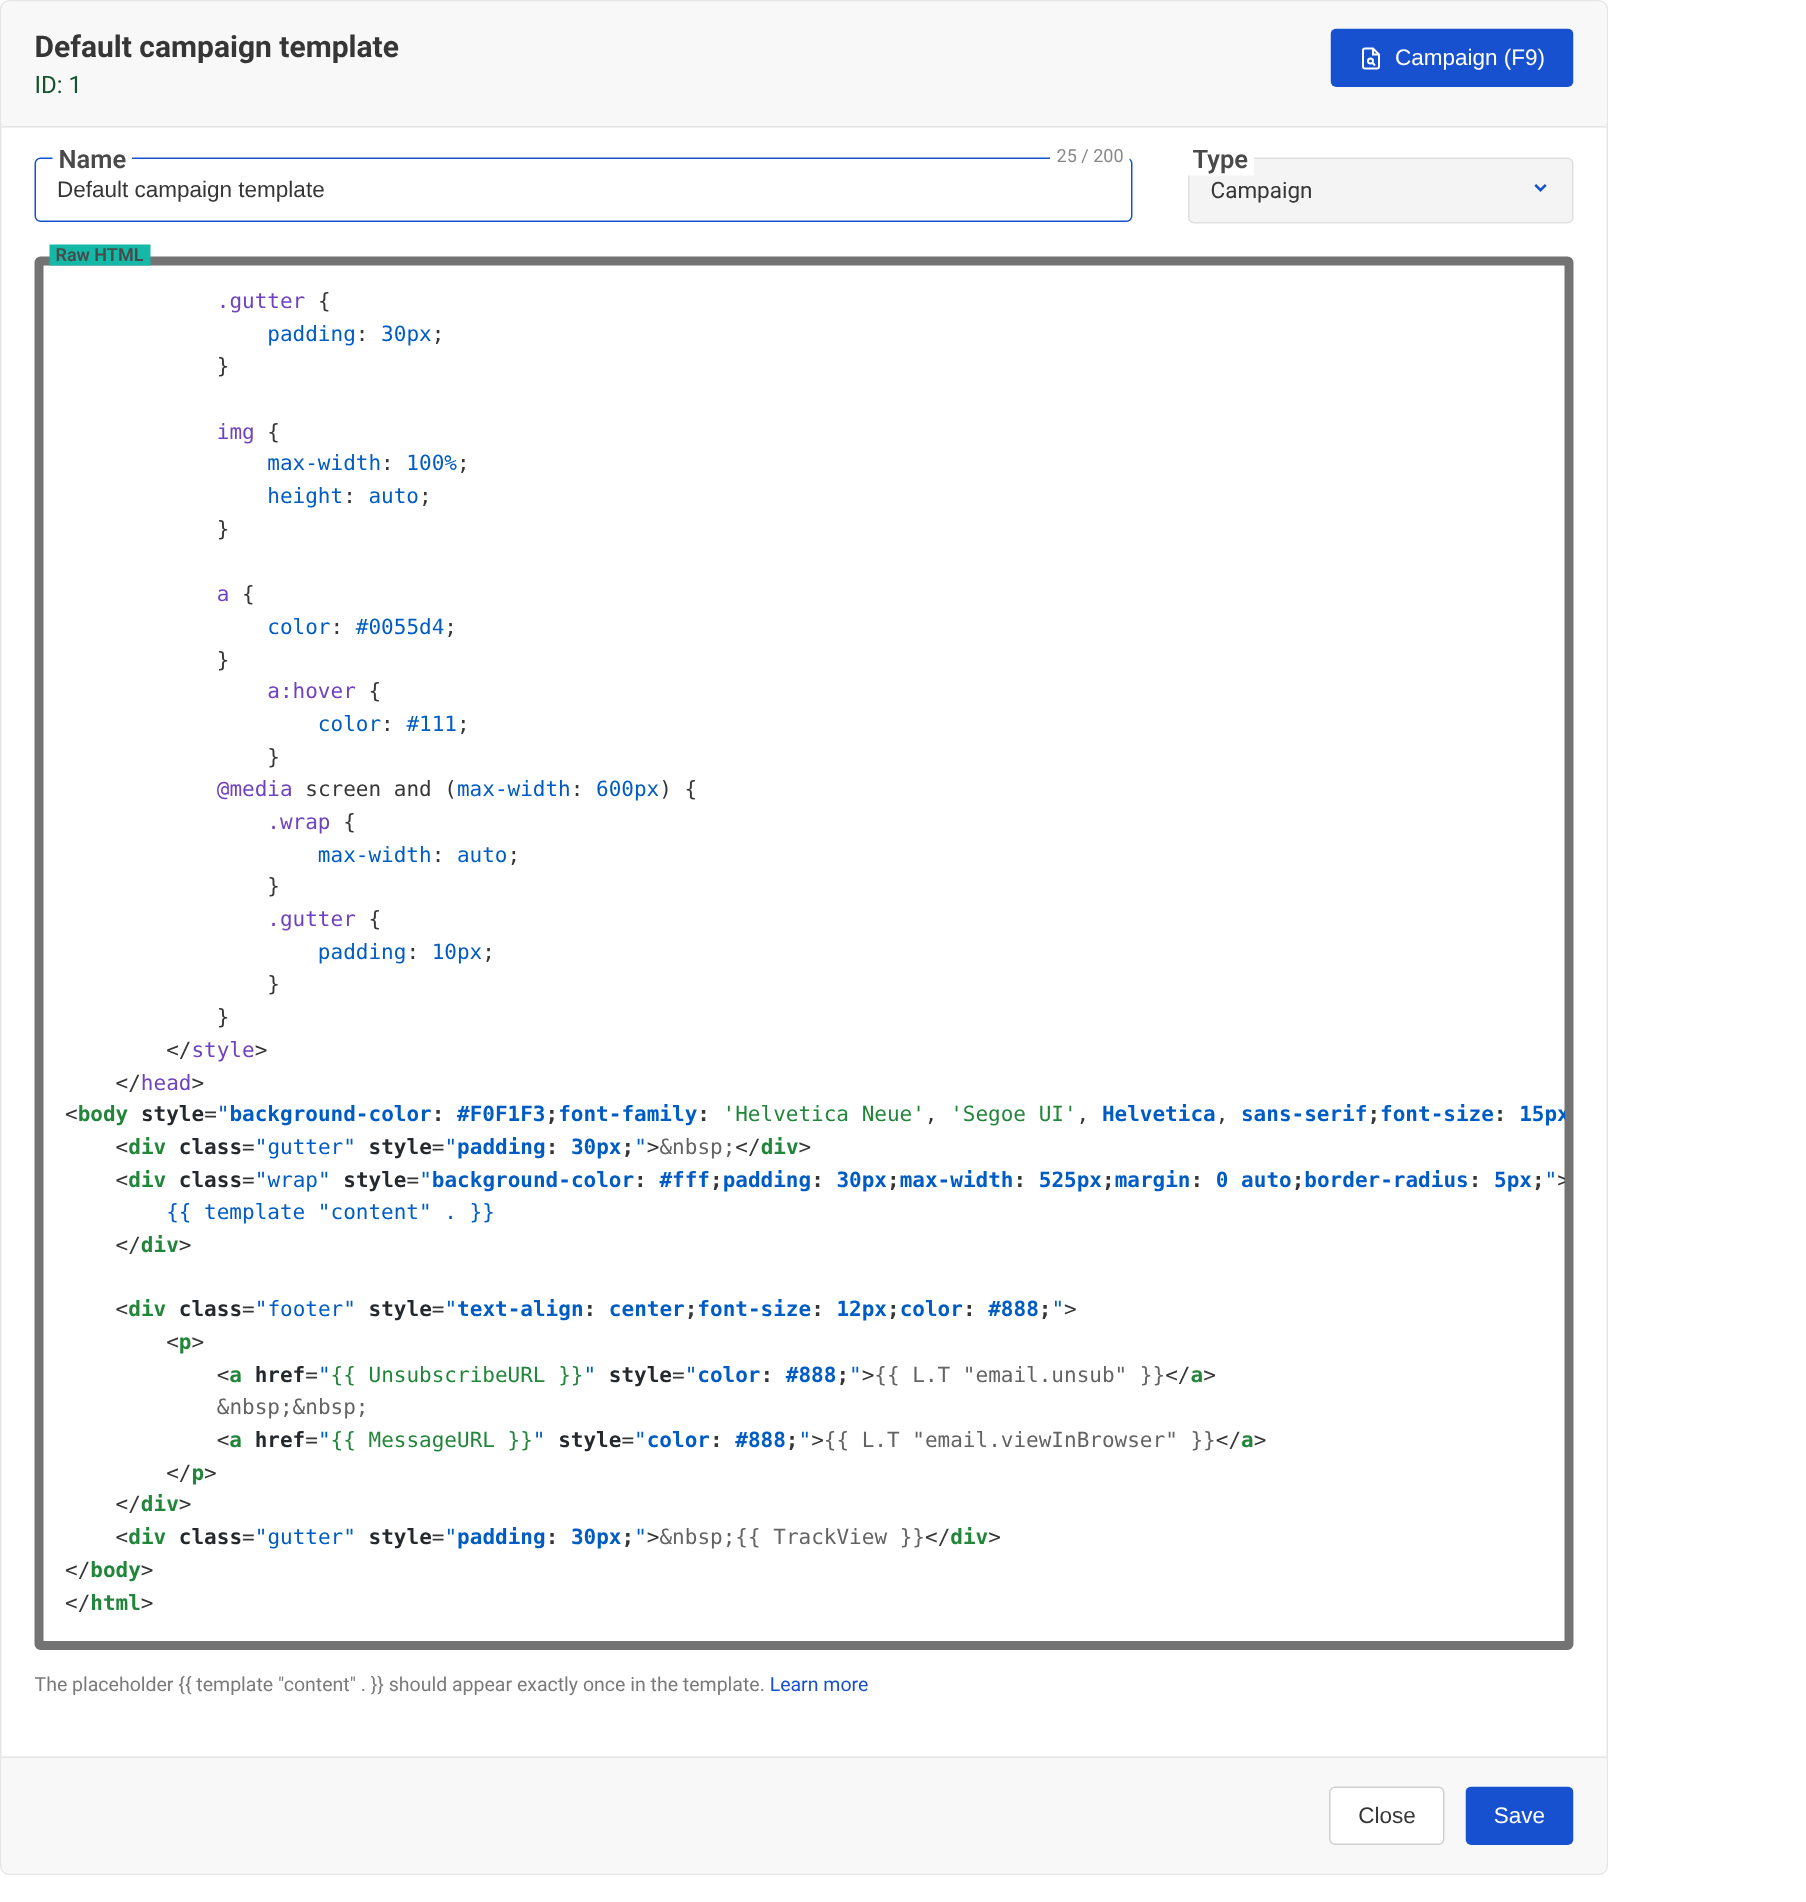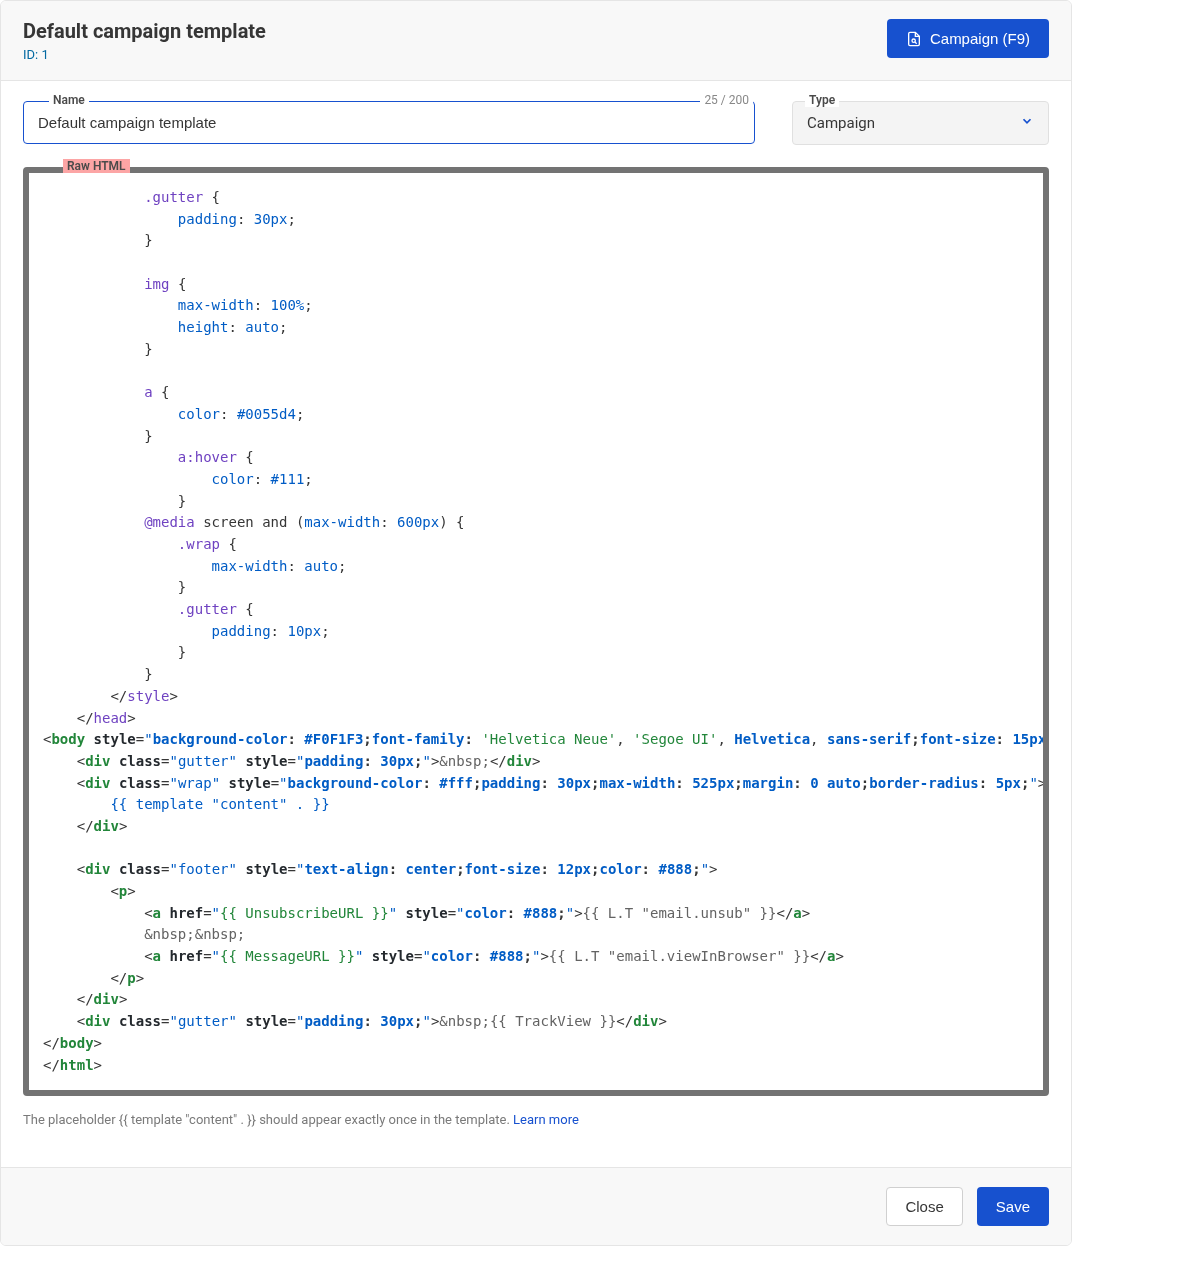--- a/index.html
+++ b/index.html
@@ -20,21 +20,21 @@
   .modal-header {
     background: #f8f8f8;
     padding: 18px 22px;
     border-bottom: 1px solid #e5e5e5;
     display: flex;
     align-items: flex-start;
     justify-content: space-between;
   }
   .modal-header-left { display: flex; flex-direction: column; gap: 4px; }
   .modal-title { font-size: 20px; font-weight: 700; color: #363636; }
-  .modal-sub { font-size: 13px; color: #0369a1; }
+  .modal-sub { font-size: 16px; color: #14532d; }
   .btn {
     display: inline-flex;
     align-items: center;
     gap: 8px;
     border-radius: 4px;
     padding: 10px 18px;
     font-size: 15px;
     cursor: pointer;
     border: 1px solid transparent;
   }
@@ -50,24 +50,24 @@
   .preview-icon {
     width: 16px; height: 16px; display:inline-block;
   }
   .modal-body { padding: 20px 22px 40px 22px; }
   .row { display: flex; gap: 24px; align-items: flex-start; }
   .field { position: relative; flex: 1; }
   .field-type { width: 270px; flex: none; padding-left: 13px; }
   .field-label {
     position: absolute;
     top: -8px;
-    left: 26px;
+    left: 12px;
     background: #fff;
     padding: 0 4px;
-    font-size: 12px;
+    font-size: 17px;
     font-weight: 600;
     color: #4a4a4a;
     z-index: 2;
   }
   .field-counter {
     position: absolute;
     top: -8px;
     right: 2px;
     background: #fff;
     padding: 0 4px;
@@ -96,27 +96,26 @@
     justify-content: space-between;
     align-items: flex-start;
     cursor: default;
   }
   .chevron { color: #1751cf; font-size: 14px; }
   .raw-html-field { position: relative; margin-top: 22px; }
   .raw-label {
     position: absolute;
     top: -8px;
     left: 10px;
-    background: #fca5a5;
+    background: #14b8a6;
     padding: 0 4px;
     font-size: 12px;
     font-weight: 600;
     color: #4a4a4a;
     z-index: 2;
-    margin-left: 30px;
   }
   .code-box {
     border: 6px solid #737373;
     border-radius: 4px;
     padding: 14px 14px;
     font-family: ui-monospace, SFMono-Regular, Menlo, Consolas, monospace;
     font-size: 14px;
     line-height: 1.55;
     white-space: pre;
     overflow-x: auto;

